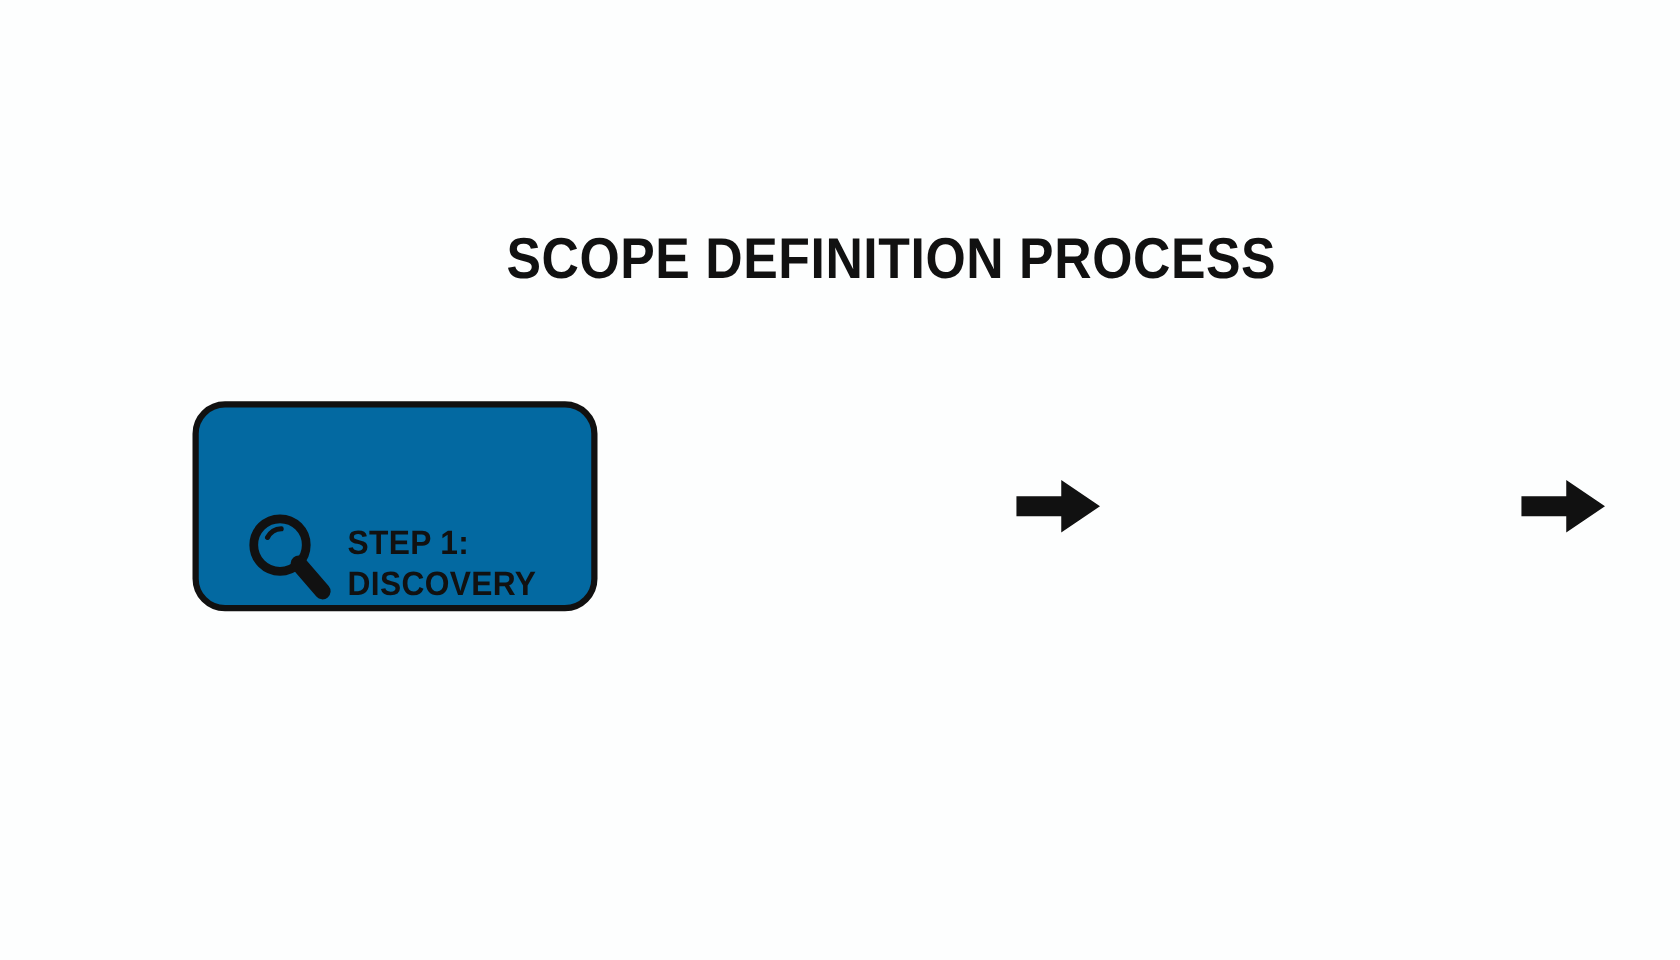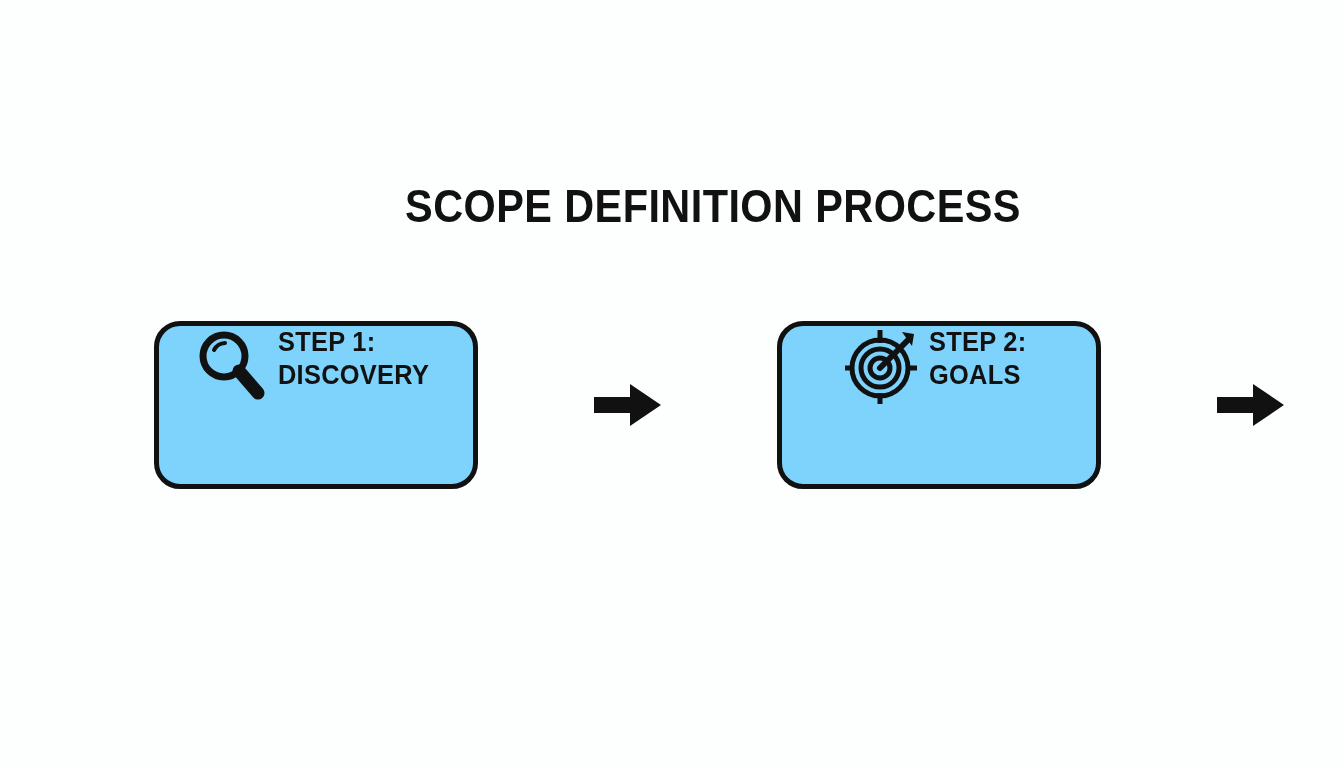--- a/index.html
+++ b/index.html
@@ -53,24 +53,24 @@
     align-items: center;
     justify-content: space-between;
   }
 
   .step-box {
     box-sizing: border-box;
     width: 324px;
     height: 168px;
     border: 5px solid #111111;
     border-radius: 26px;
-    background: #7dd3fc;
+    background: #0369a1;
     display: flex;
     flex-direction: row;
-    align-items: flex-start;
+    align-items: flex-end;
     justify-content: center;
     gap: 10px;
     padding: 0 14px;
     flex: 0 0 auto;
   }
 
   .step-icon {
     width: 74px;
     height: 78px;
     flex: 0 0 auto;
@@ -135,39 +135,20 @@
         <span class="line2">DISCOVERY</span>
       </div>
     </div>
 
     <div class="arrow">
       <svg viewBox="0 0 68 44" xmlns="http://www.w3.org/2000/svg">
         <path d="M0 14 L36 14 L36 1 L67 22 L36 43 L36 30 L0 30 Z" fill="#111111"></path>
       </svg>
     </div>
 
-    <div class="step-box">
-      <div class="step-icon">
-        <svg viewBox="0 0 74 78" xmlns="http://www.w3.org/2000/svg">
-          <circle cx="35" cy="42" r="28" fill="none" stroke="#111111" stroke-width="5"></circle>
-          <circle cx="35" cy="42" r="19" fill="none" stroke="#111111" stroke-width="5"></circle>
-          <circle cx="35" cy="42" r="10" fill="none" stroke="#111111" stroke-width="5"></circle>
-          <line x1="35" y1="4" x2="35" y2="17" stroke="#111111" stroke-width="5"></line>
-          <line x1="35" y1="67" x2="35" y2="78" stroke="#111111" stroke-width="5"></line>
-          <line x1="0" y1="42" x2="9" y2="42" stroke="#111111" stroke-width="5"></line>
-          <line x1="61" y1="42" x2="72" y2="42" stroke="#111111" stroke-width="5"></line>
-          <line x1="35" y1="42" x2="64" y2="13" stroke="#111111" stroke-width="6" stroke-linecap="round"></line>
-          <path d="M57 6 L69 8 L67 20 Z" fill="#111111"></path>
-        </svg>
-      </div>
-      <div class="step-label">
-        <span>STEP 2:</span>
-        <span class="line2">GOALS</span>
-      </div>
-    </div>
 
     <div class="arrow">
       <svg viewBox="0 0 68 44" xmlns="http://www.w3.org/2000/svg">
         <path d="M0 14 L36 14 L36 1 L67 22 L36 43 L36 30 L0 30 Z" fill="#111111"></path>
       </svg>
     </div>
 
 
   </div>
 </div>

